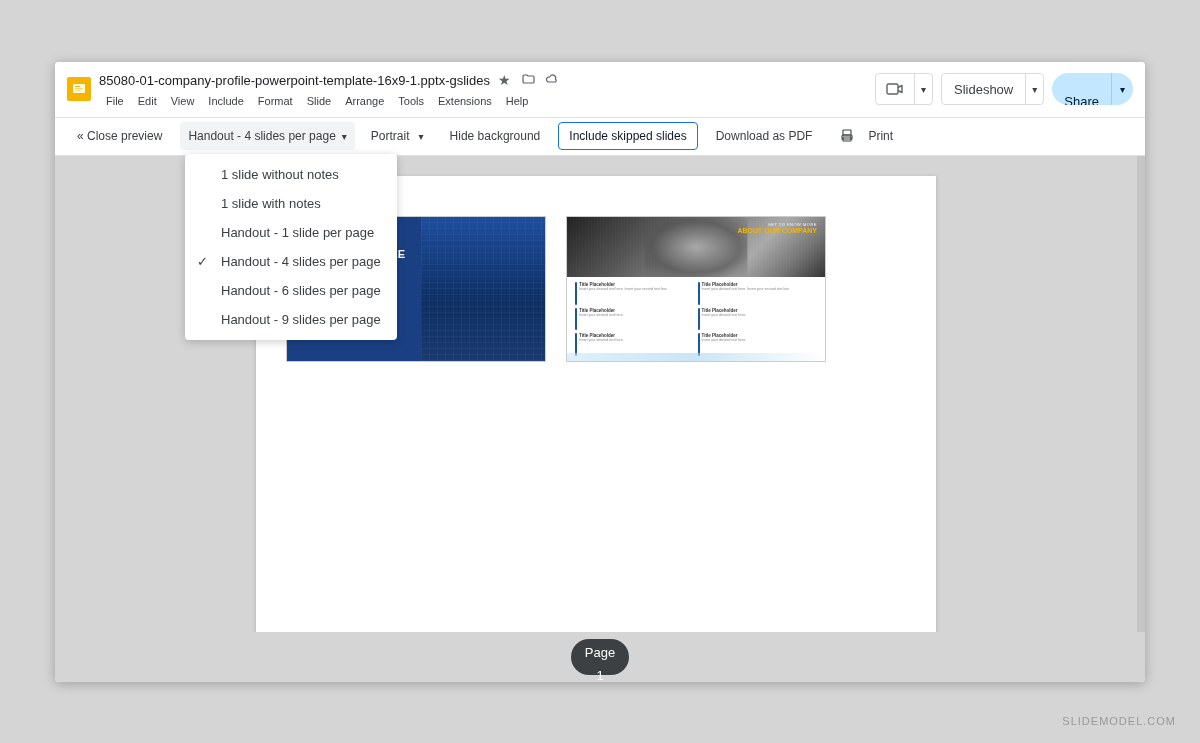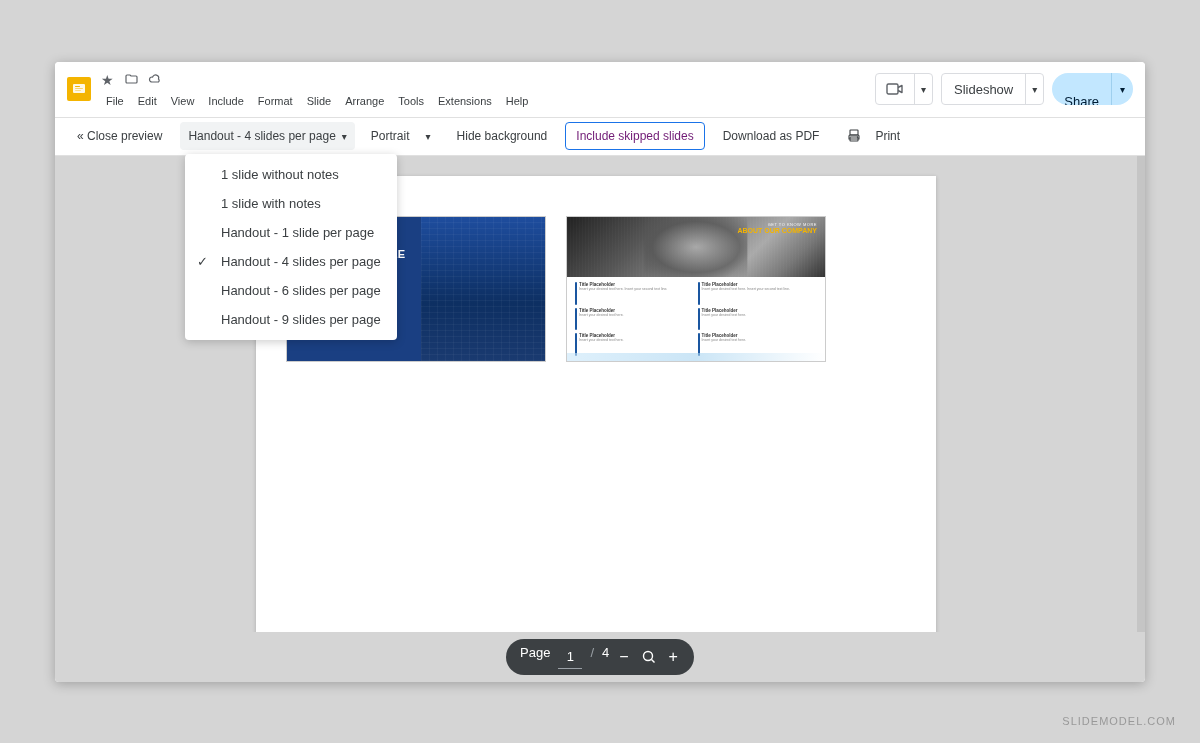--- a/index.html
+++ b/index.html
@@ -257,34 +257,34 @@
       cursor: pointer;
       border: none;
       background: #f1f3f4;
       white-space: nowrap;
       height: 28px;
     }
 
     .portrait-btn {
       display: flex;
       align-items: center;
-      gap: 16px;
+      gap: 9px;
       font-size: 12px;
       color: #3c4043;
       padding: 4px 8px;
       border-radius: 4px;
       cursor: pointer;
       border: none;
       background: none;
       height: 28px;
     }
 
     .include-skipped-btn {
       font-size: 12px;
-      color: #701a75;
+      color: #0f172a;
       padding: 4px 10px;
       border-radius: 4px;
       cursor: pointer;
       border: 1px solid #1a73e8;
       background: none;
       height: 28px;
       display: flex;
       align-items: center;
     }
 
@@ -388,23 +388,25 @@
       display: flex;
       align-items: center;
       justify-content: center;
       flex-shrink: 0;
     }
 
     .page-controls {
       background: #3c4043;
       border-radius: 20px;
       display: flex;
+      align-items: center;
       padding: 6px 14px;
       gap: 8px;
       height: 36px;
+      flex-direction: column;
     }
 
     .page-label {
       font-size: 13px;
       color: #fff;
     }
 
     .page-input {
       background: transparent;
       border: none;
@@ -474,20 +476,21 @@
         <div class="title-icon">
           <svg viewBox="0 0 14 14" fill="none" xmlns="http://www.w3.org/2000/svg">
             <rect x="1" y="2" width="12" height="9" rx="1" fill="white" opacity="0.9"></rect>
             <rect x="3" y="4" width="5" height="1" rx="0.5" fill="#F4B400"></rect>
             <rect x="3" y="6" width="8" height="0.8" rx="0.4" fill="#F4B400" opacity="0.7"></rect>
             <rect x="3" y="8" width="6" height="0.8" rx="0.4" fill="#F4B400" opacity="0.5"></rect>
           </svg>
         </div>
         <div class="title-info">
           <div class="title-filename">
+            <span>85080-01-company-profile-powerpoint-template-16x9-1.pptx-gslides</span>
             <button class="icon-btn">★</button>
             <button class="icon-btn">
               <svg width="14" height="14" viewBox="0 0 14 14">
                   <path d="M2 4a1 1 0 011-1h3l1 1h5a1 1 0 011 1v5a1 1 0 01-1 1H3a1 1 0 01-1-1V4z" fill="none" stroke="#5f6368" stroke-width="1.2"></path>
                 </svg>
             </button>
             <button class="icon-btn">
               <svg width="14" height="14" viewBox="0 0 14 14">
                   <path d="M10.5 10H4a2.5 2.5 0 010-5c.2 0 .4 0 .6.05A3 3 0 0110.5 7a2 2 0 010 3z" fill="none" stroke="#5f6368" stroke-width="1.2"></path>
                 </svg>

